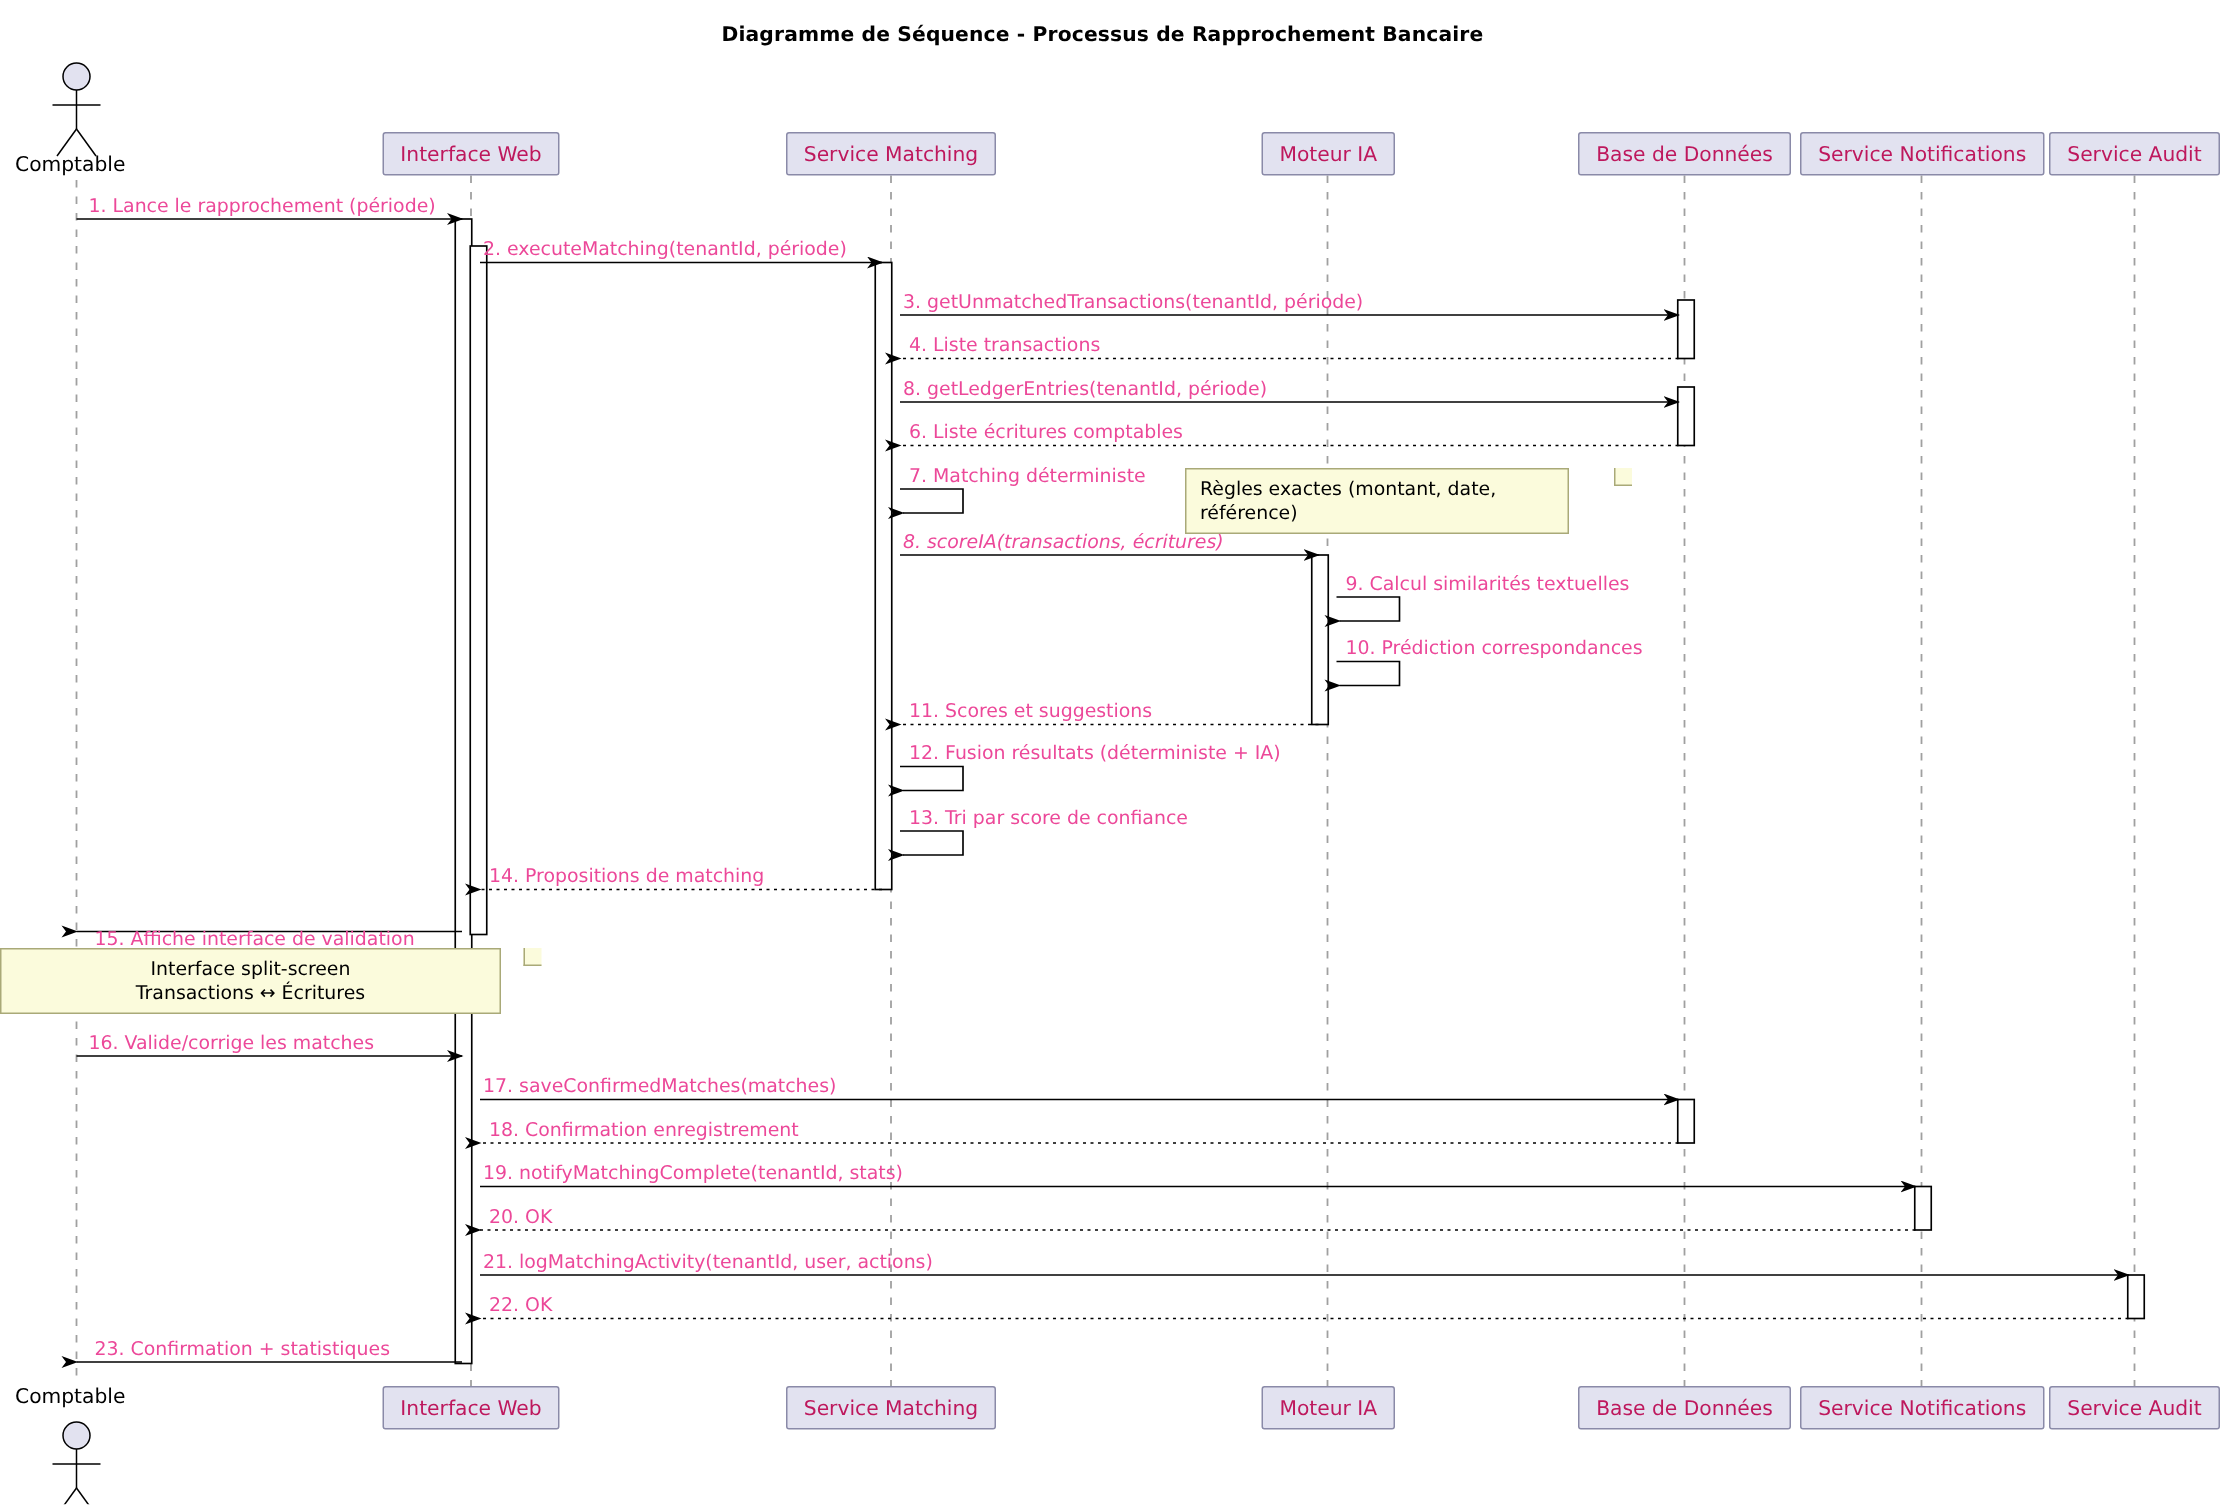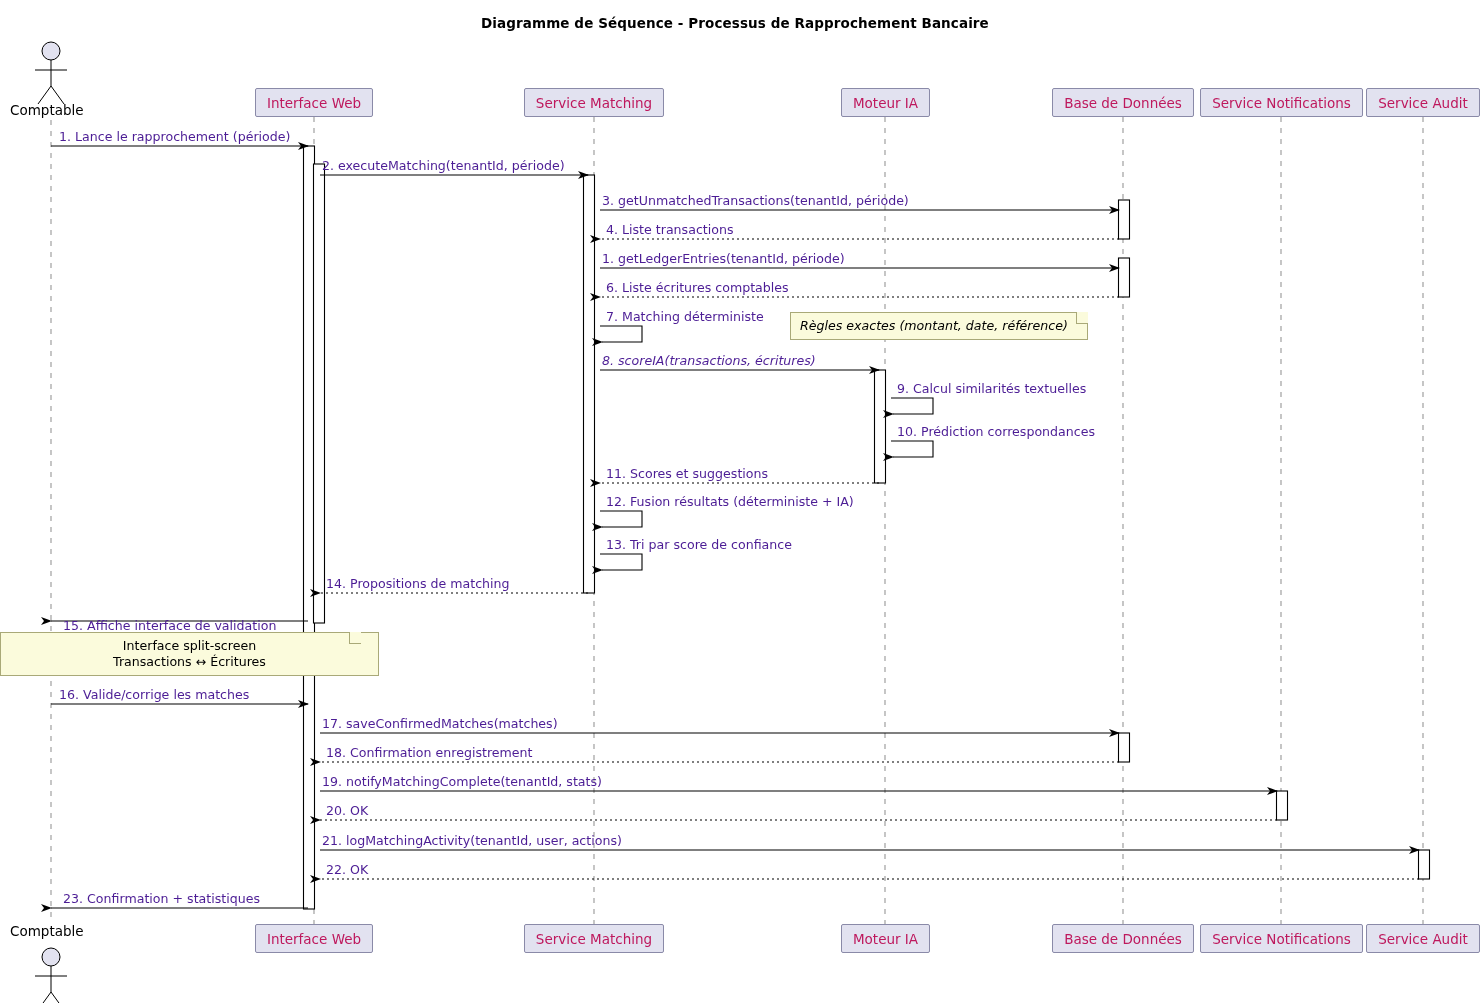--- a/index.html
+++ b/index.html
@@ -18,21 +18,21 @@
     border:1px solid #8a8aa8;
     border-radius:2px;
     display:flex;align-items:center;justify-content:center;
     font-size:13.5px;color:#be185d;white-space:nowrap;
     box-sizing:border-box;
   }
   .actor-label{
     position:absolute;font-size:13.5px;color:#000;white-space:nowrap;
   }
   .msg-label{
-    position:absolute;font-size:12.6px;color:#4c1d95;white-space:nowrap;
+    position:absolute;font-size:12.6px;color:#ec4899;white-space:nowrap;
   }
   .note-box{
     position:absolute;
     background:#FBFBDC;
     border:1px solid #A9A978;
     box-sizing:border-box;
     font-size:12.6px;color:#000;
     padding:5px 9px;
     line-height:1.28;
   }
@@ -143,45 +143,45 @@
       <div class="participant-box" style="left: 1200px; top: 88px; width: 163px; height: 29px;">Service Notifications</div>
       <div class="participant-box" style="left: 1200px; top: 924px; width: 163px; height: 29px;">Service Notifications</div>
       <div class="participant-box" style="left: 1366px; top: 88px; width: 114px; height: 29px;">Service Audit</div>
       <div class="participant-box" style="left: 1366px; top: 924px; width: 114px; height: 29px;">Service Audit</div>
     </div>
   <div id="labels">
       <div class="msg-label" style="left: 59px; top: 129px;">1. Lance le rapprochement (période)</div>
       <div class="msg-label" style="left: 322px; top: 158px;">2. executeMatching(tenantId, période)</div>
       <div class="msg-label" style="left: 602px; top: 193px;">3. getUnmatchedTransactions(tenantId, période)</div>
       <div class="msg-label" style="left: 606px; top: 222px;">4. Liste transactions</div>
-      <div class="msg-label" style="left: 602px; top: 251px;">1. getLedgerEntries(tenantId, période)</div>
+      <div class="msg-label" style="left: 602px; top: 251px;">8. getLedgerEntries(tenantId, période)</div>
       <div class="msg-label" style="left: 606px; top: 280px;">6. Liste écritures comptables</div>
       <div class="msg-label" style="left: 606px; top: 309px;">7. Matching déterministe</div>
       <div class="msg-label" style="left: 602px; top: 353px; font-style: italic;">8. scoreIA(transactions, écritures)</div>
       <div class="msg-label" style="left: 897px; top: 381px;">9. Calcul similarités textuelles</div>
       <div class="msg-label" style="left: 897px; top: 424px;">10. Prédiction correspondances</div>
       <div class="msg-label" style="left: 606px; top: 466px;">11. Scores et suggestions</div>
       <div class="msg-label" style="left: 606px; top: 494px;">12. Fusion résultats (déterministe + IA)</div>
       <div class="msg-label" style="left: 606px; top: 537px;">13. Tri par score de confiance</div>
       <div class="msg-label" style="left: 326px; top: 576px;">14. Propositions de matching</div>
       <div class="msg-label" style="left: 63px; top: 604px; margin-top: 14px;">15. Affiche interface de validation</div>
       <div class="msg-label" style="left: 59px; top: 687px;">16. Valide/corrige les matches</div>
       <div class="msg-label" style="left: 322px; top: 716px;">17. saveConfirmedMatches(matches)</div>
       <div class="msg-label" style="left: 326px; top: 745px;">18. Confirmation enregistrement</div>
       <div class="msg-label" style="left: 322px; top: 774px; text-align: center;">19. notifyMatchingComplete(tenantId, stats)</div>
       <div class="msg-label" style="left: 326px; top: 803px;">20. OK</div>
       <div class="msg-label" style="left: 322px; top: 833px;">21. logMatchingActivity(tenantId, user, actions)</div>
       <div class="msg-label" style="left: 326px; top: 862px;">22. OK</div>
       <div class="msg-label" style="left: 63px; top: 891px;">23. Confirmation + statistiques</div>
     </div>
   <div id="notes">
-      <div class="note-box" style="left: 790px; top: 312px; width: 298px; min-height: 24px; font-style: italic;">
+      <div class="note-box" style="left: 790px; top: 312px; width: 256px; min-height: 24px;">
         <div>Règles exactes (montant, date, référence)</div>
       </div>
       <div class="note-fold" style="left: 1076px; top: 312px;"></div>
-      <div class="note-box note-center" style="left: 0px; top: 632px; width: 379px; min-height: 42px;">
+      <div class="note-box note-center" style="left: 0px; top: 632px; width: 334px; min-height: 42px;">
         <div>Interface split-screen</div>
         <div>Transactions ↔ Écritures</div>
       </div>
       <div class="note-fold" style="left: 349px; top: 632px;"></div>
     </div>
 
 </div>
 
 </body></html>

